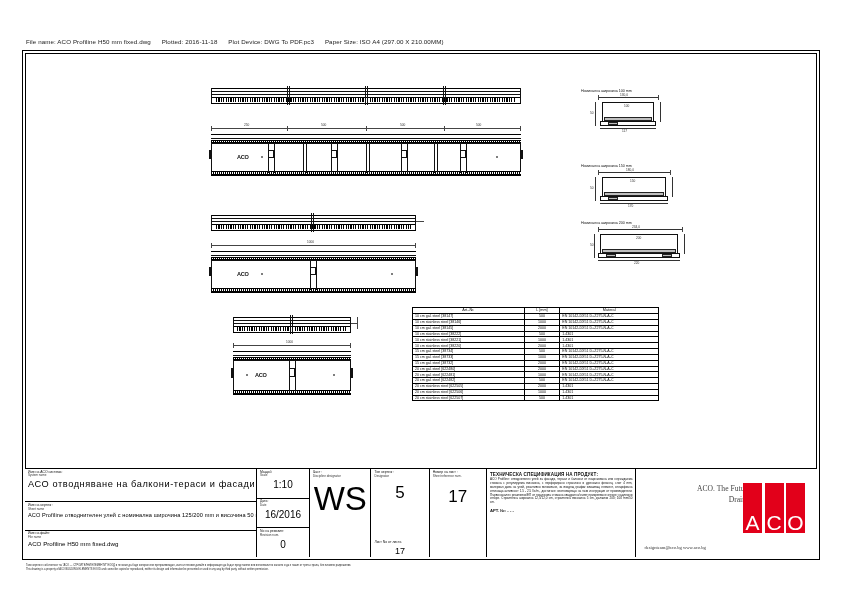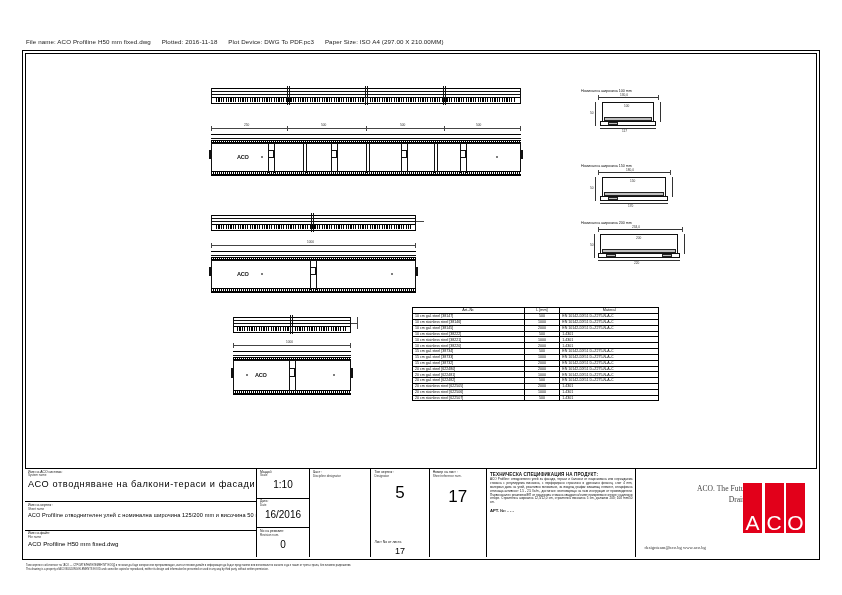--- a/index.html
+++ b/index.html
@@ -635,20 +635,21 @@
       <div class="sc-row">
         <div class="lbl-bg">No на ревизия:</div>
         <div class="lbl-en">Revision num.</div>
         <div class="sc-val">0</div>
       </div>
     </div>
 
     <div class="tb-cell tb-ws">
       <div class="lbl-bg">Част :</div>
       <div class="lbl-en">Discipline designator</div>
+      <div class="ws-big">WS</div>
     </div>
 
     <div class="tb-cell tb-typ">
       <div class="lbl-bg">Тип чертеж :</div>
       <div class="lbl-en">Designator</div>
       <div class="typ-big">5</div>
       <div class="typ-sub">Лист No от листа</div>
       <div class="typ-sub2">17</div>
     </div>
 

